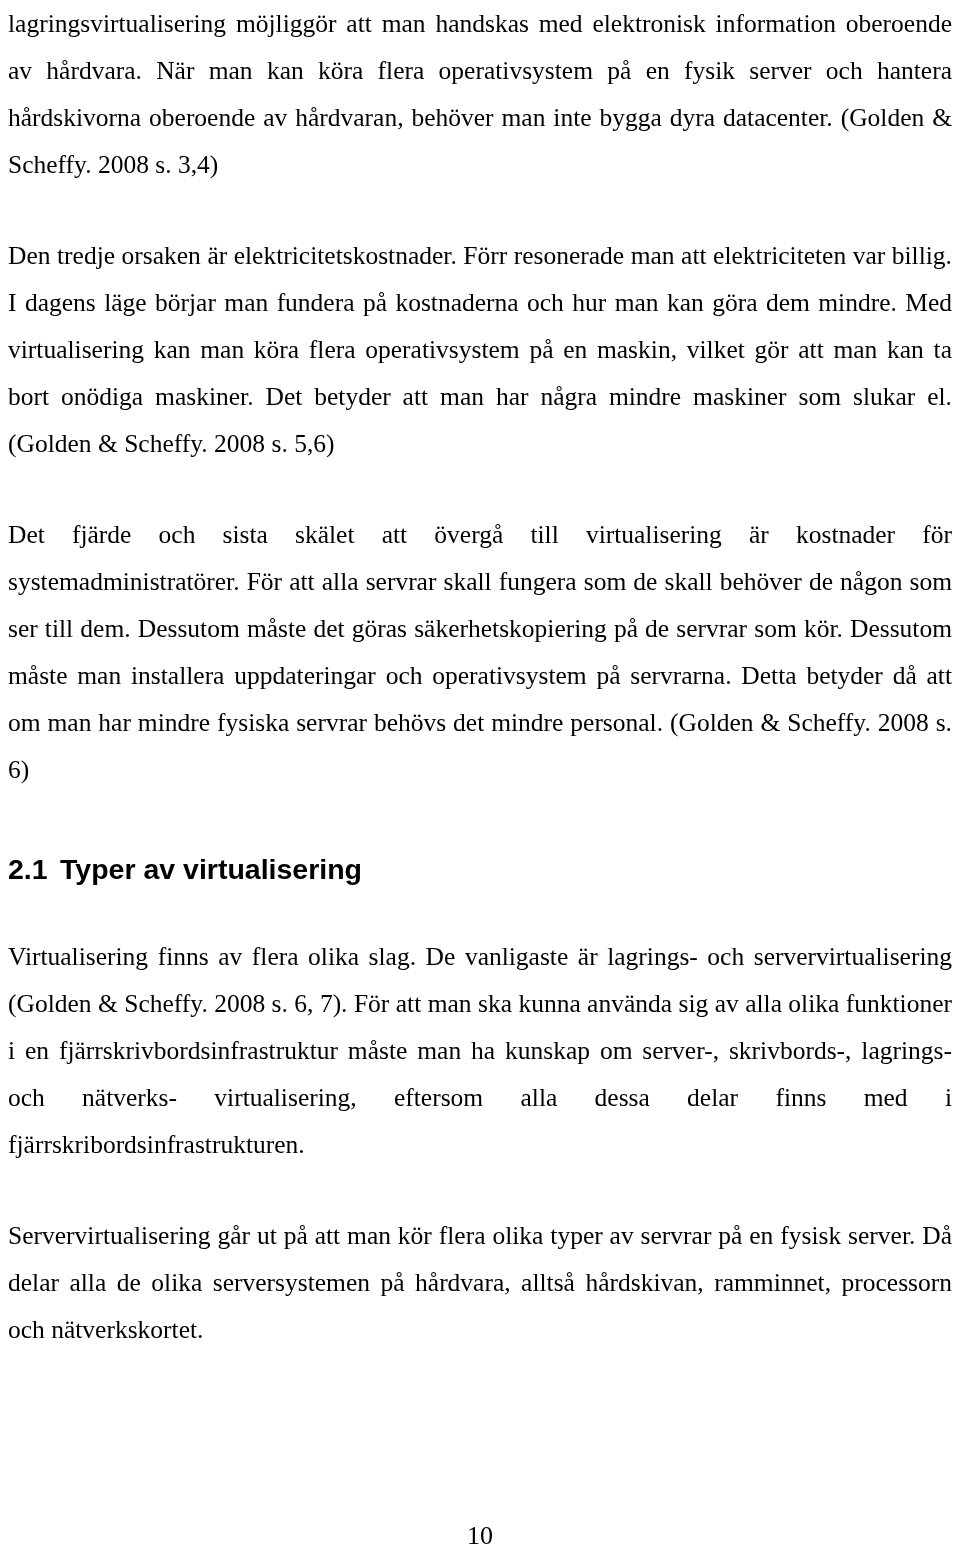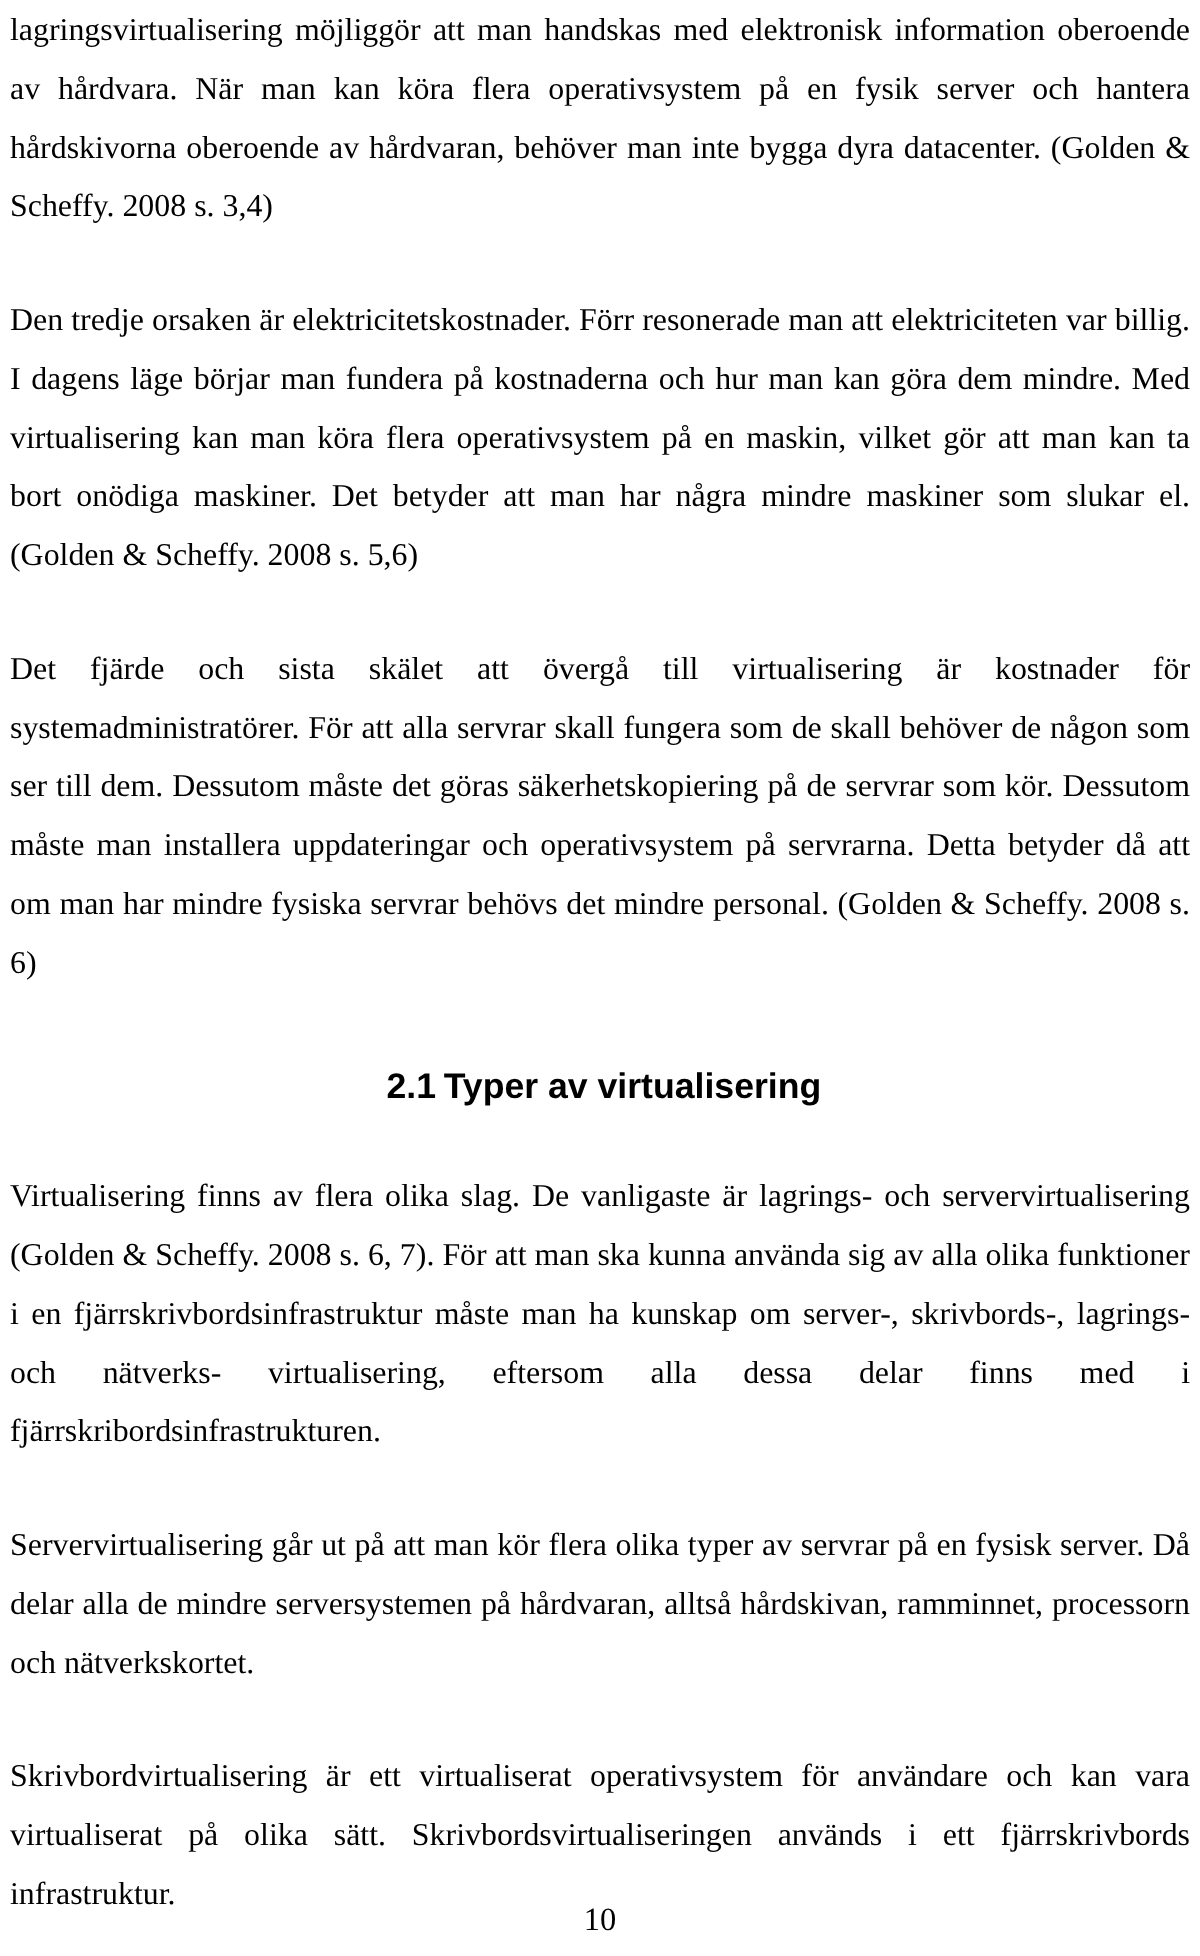--- a/index.html
+++ b/index.html
@@ -31,21 +31,20 @@
     hyphens: none;
   }
   .gap-md { height: 44px; }
   .gap-lg { height: 56px; }
   h2.section-heading {
     margin: 0;
     font-family: "Liberation Sans", sans-serif;
     font-weight: bold;
     font-size: 28.5px;
     line-height: 40px;
-    text-align: center;
   }
   h2.section-heading .num {
     display: inline-block;
     min-width: 52px;
   }
   .page-number {
     position: absolute;
     left: 0;
     right: 0;
     bottom: 14px;
@@ -74,20 +73,19 @@
   <h2 class="section-heading">
     <span class="num">2.1</span><span>Typer av virtualisering</span>
   </h2>
 
   <div class="gap-md"></div>
 
   <p class="body-text">Virtualisering finns av flera olika slag. De vanligaste är lagrings- och servervirtualisering (Golden &amp;  Scheffy. 2008 s. 6, 7). För att man ska kunna använda sig av alla olika funktioner i en fjärrskrivbordsinfrastruktur måste man ha kunskap om server-, skrivbords-, lagrings- och nätverks- virtualisering, eftersom alla dessa delar finns med i fjärrskribordsinfrastrukturen.</p>
 
   <div class="gap-md"></div>
 
-  <p class="body-text">Servervirtualisering går ut på att man kör flera olika typer av servrar på en fysisk server. Då delar alla de mindre serversystemen på hårdvaran, alltså hårdskivan, ramminnet, processorn och nätverkskortet.</p>
+  <p class="body-text">Servervirtualisering går ut på att man kör flera olika typer av servrar på en fysisk server. Då delar alla de olika serversystemen på hårdvara, alltså hårdskivan, ramminnet, processorn och nätverkskortet.</p>
 
   <div class="gap-md"></div>
 
-  <p class="body-text">Skrivbordvirtualisering är ett virtualiserat operativsystem för användare och kan vara virtualiserat på olika sätt. Skrivbordsvirtualiseringen används i ett fjärrskrivbords infrastruktur.</p>
 
   <div class="page-number">10</div>
 </div>
 
 </body></html>

